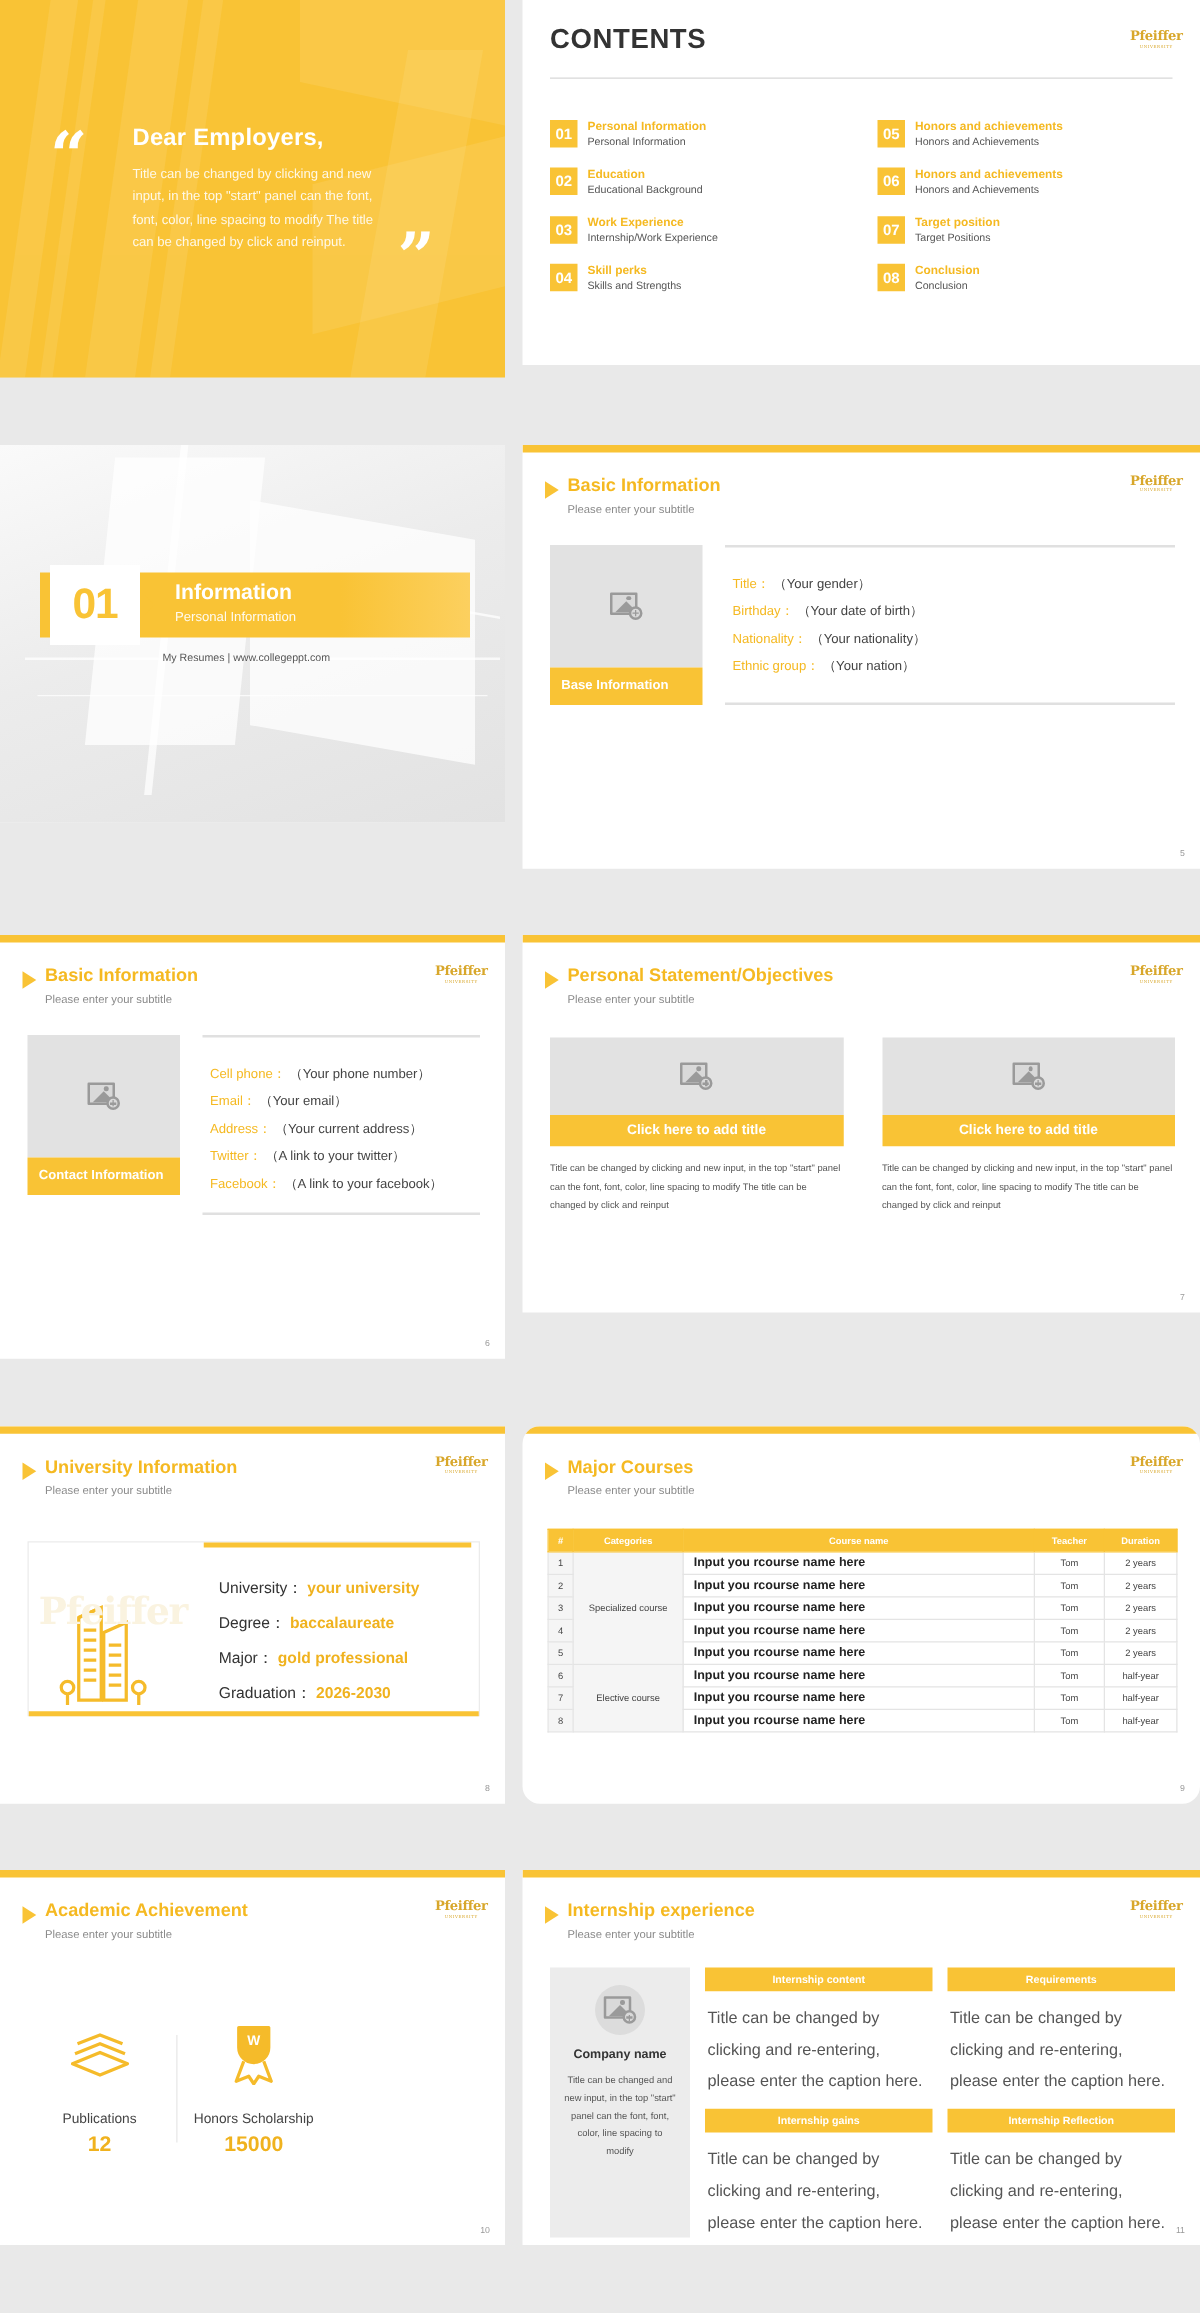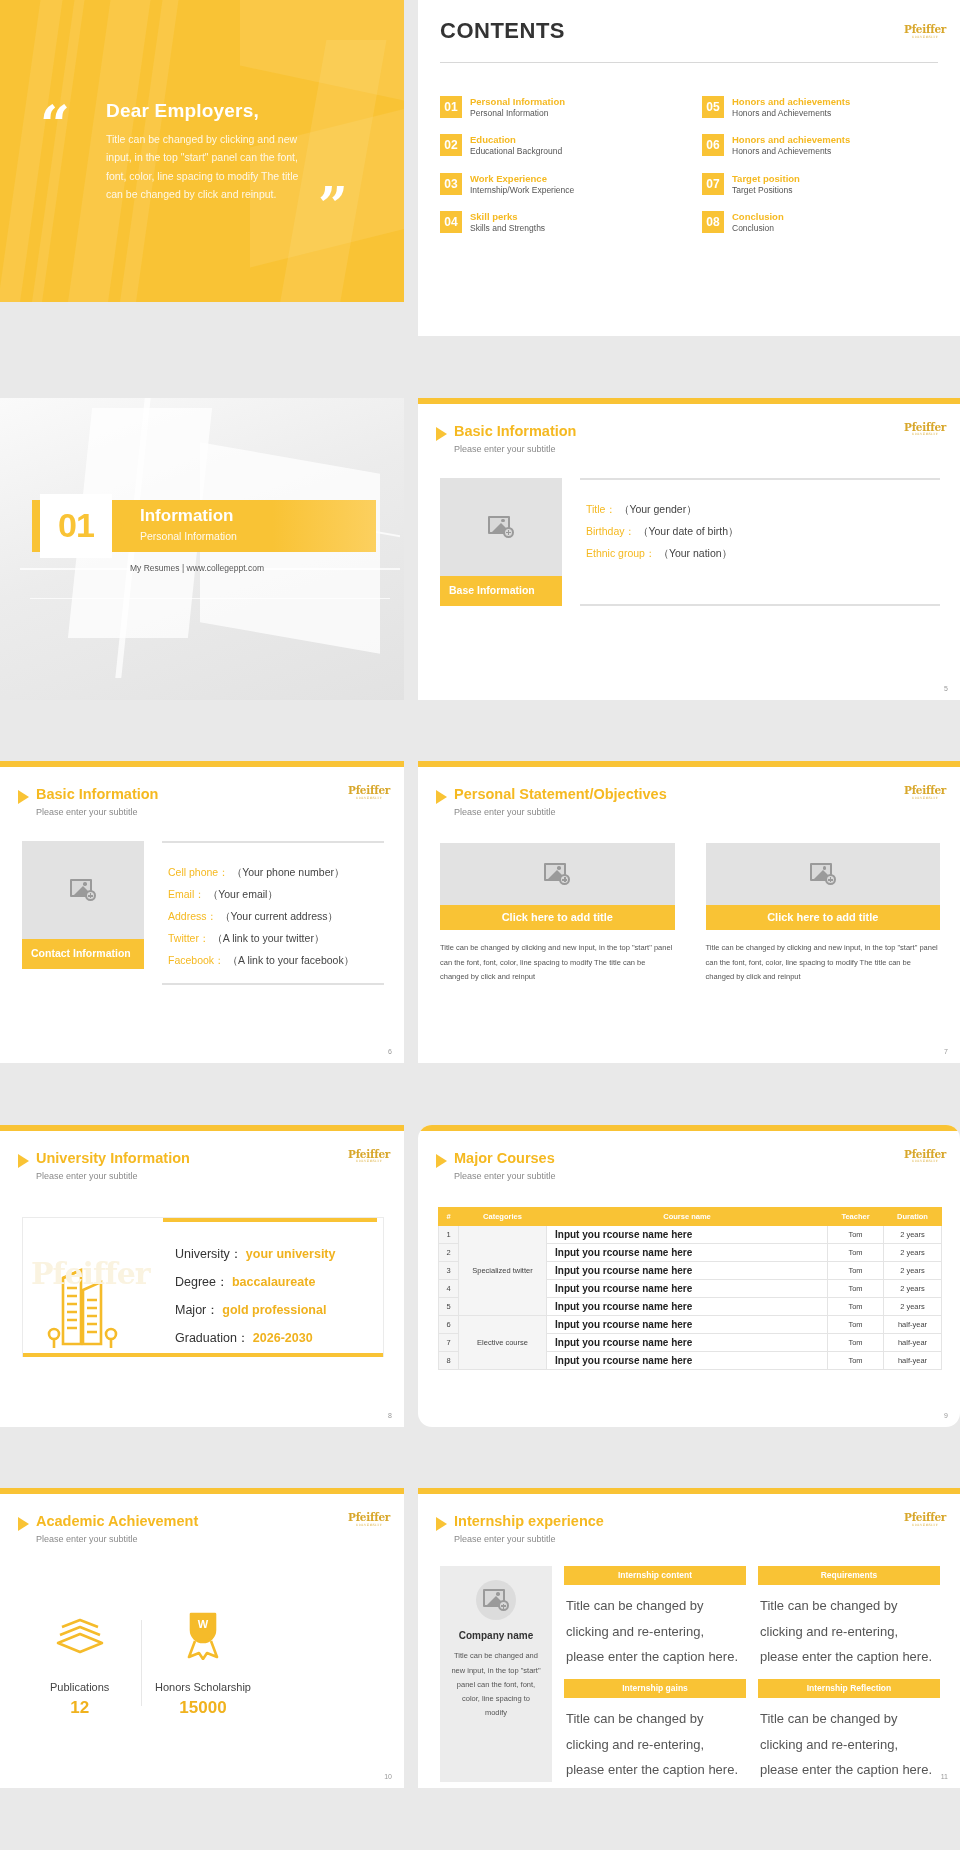--- a/index.html
+++ b/index.html
@@ -90,21 +90,21 @@
     position: absolute; right: 0; bottom: 0; width: 11px; height: 11px;
     border: 2px solid #9a9a9a; border-radius: 50%; background: #d9d9d9;
   }
   .ph-icon .plus::before, .ph-icon .plus::after {
     content: ""; position: absolute; background: #9a9a9a;
   }
   .ph-icon .plus::before { left: 1.2px; top: 3px; width: 5px; height: 1.6px; }
   .ph-icon .plus::after  { left: 2.9px; top: 1.3px; width: 1.6px; height: 5px; }
 
   
-  .s-contents { height: 336px; padding: 0; }
+  .s-contents { height: 292px; padding: 0; }
   .c-title { position: absolute; left: 22px; top: 18px; font-size: 22px; font-weight: 700; color: #333; letter-spacing: .5px; }
   .c-rule { position: absolute; left: 22px; right: 22px; top: 62px; height: 1px; background: #d8d8d8; }
   .toc { position: absolute; left: 22px; top: 96px; right: 14px;
          display: grid; grid-template-columns: 1fr 1fr; column-gap: 18px; row-gap: 15px; }
   .toc-item { display: flex; align-items: flex-start; }
   .toc-num {
     width: 22px; height: 22px; background: #f9c335; color: #fff;
     font-size: 12px; font-weight: 700; display: flex; align-items: center;
     justify-content: center; flex: none; margin-right: 8px;
   }
@@ -134,21 +134,21 @@
     position: absolute; left: 112px; top: 117px; width: 0; height: 0;
     border-top: 11px solid transparent; border-bottom: 11px solid transparent;
     border-left: 12px solid #f9c335;
   }
   .sec-txt { position: absolute; left: 140px; top: 108px; color: #fff; }
   .sec-txt .st1 { font-size: 17px; font-weight: 700; }
   .sec-txt .st2 { font-size: 10.5px; margin-top: 4px; color: rgba(255,255,255,.92); }
   .sec-foot { position: absolute; left: 130px; top: 165px; font-size: 8.5px; color: #555; }
 
   
-  .s-info { height: 302px; }
+  .s-info { height: 339px; }
   .info-body { position: absolute; left: 22px; right: 20px; top: 80px; display: flex; }
   .info-photo { width: 122px; flex: none; }
   .info-photo .box {
     height: 98px; background: #e2e2e2; display: flex; align-items: center; justify-content: center;
   }
   .info-photo .cap {
     background: #f9c335; color: #fff; font-size: 10.5px; font-weight: 700;
     padding: 8px 9px 9px; line-height: 1.25;
   }
   .info-list { flex: 1; margin-left: 18px; padding-top: 6px; position: relative; }
@@ -376,20 +376,24 @@
       </div>
       <div class="info-list">
         <ul>
           <li>
             <b>Title：</b>
             <span>（Your gender）</span>
           </li>
           <li>
             <b>Birthday：</b>
             <span>（Your date of birth）</span>
+          </li>
+          <li>
+            <b>Nationality：</b>
+            <span>（Your nationality）</span>
           </li>
           <li>
             <b>Ethnic group：</b>
             <span>（Your nation）</span>
           </li>
         </ul>
       </div>
     </div>
     <div class="pgnum">5</div>
   </section>
@@ -557,21 +561,21 @@
           <th style="width:20px">#</th>
           <th style="width:88px">Categories</th>
           <th>Course name</th>
           <th style="width:56px">Teacher</th>
           <th style="width:58px">Duration</th>
         </tr>
       </thead>
       <tbody>
         <tr>
           <td class="idx">1</td>
-          <td class="cat" rowspan="5">Specialized twitter</td>
+          <td class="cat" rowspan="5">Specialized course</td>
           <td class="cn">Input you rcourse name here</td>
           <td>Tom</td>
           <td>2 years</td>
         </tr>
         <tr>
           <td class="idx">2</td>
           <td class="cn">Input you rcourse name here</td>
           <td>Tom</td>
           <td>2 years</td>
         </tr>

